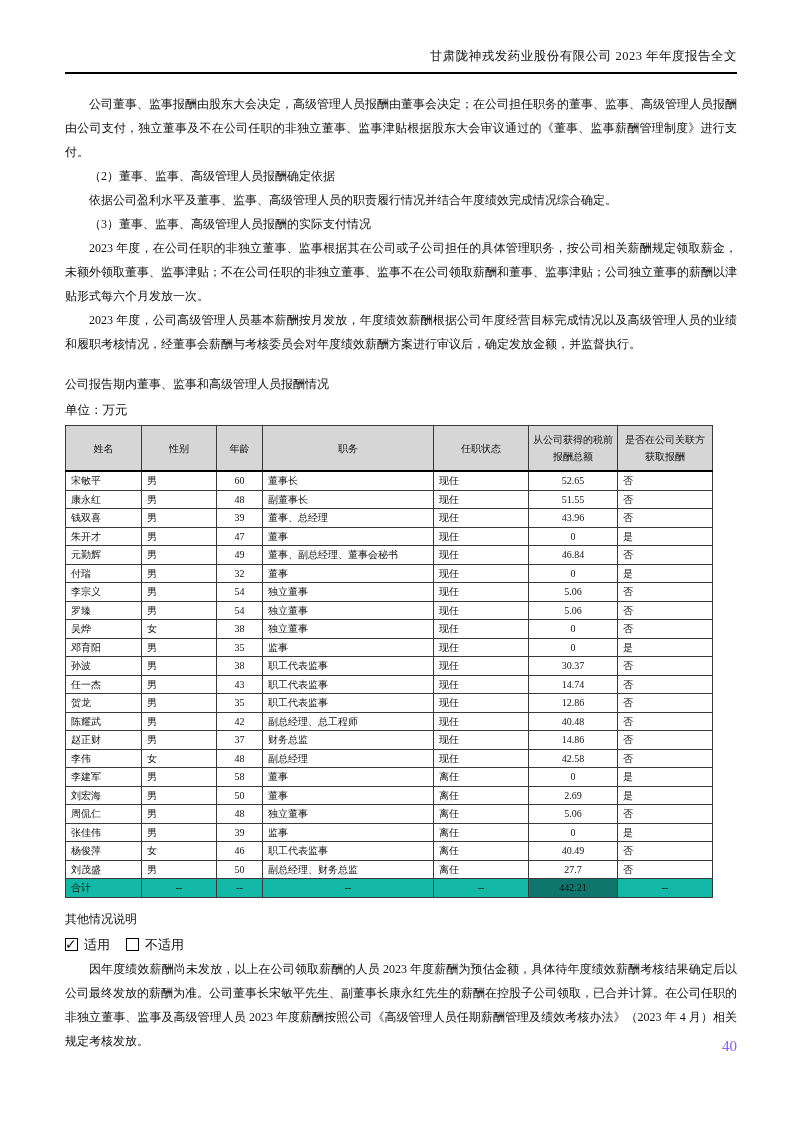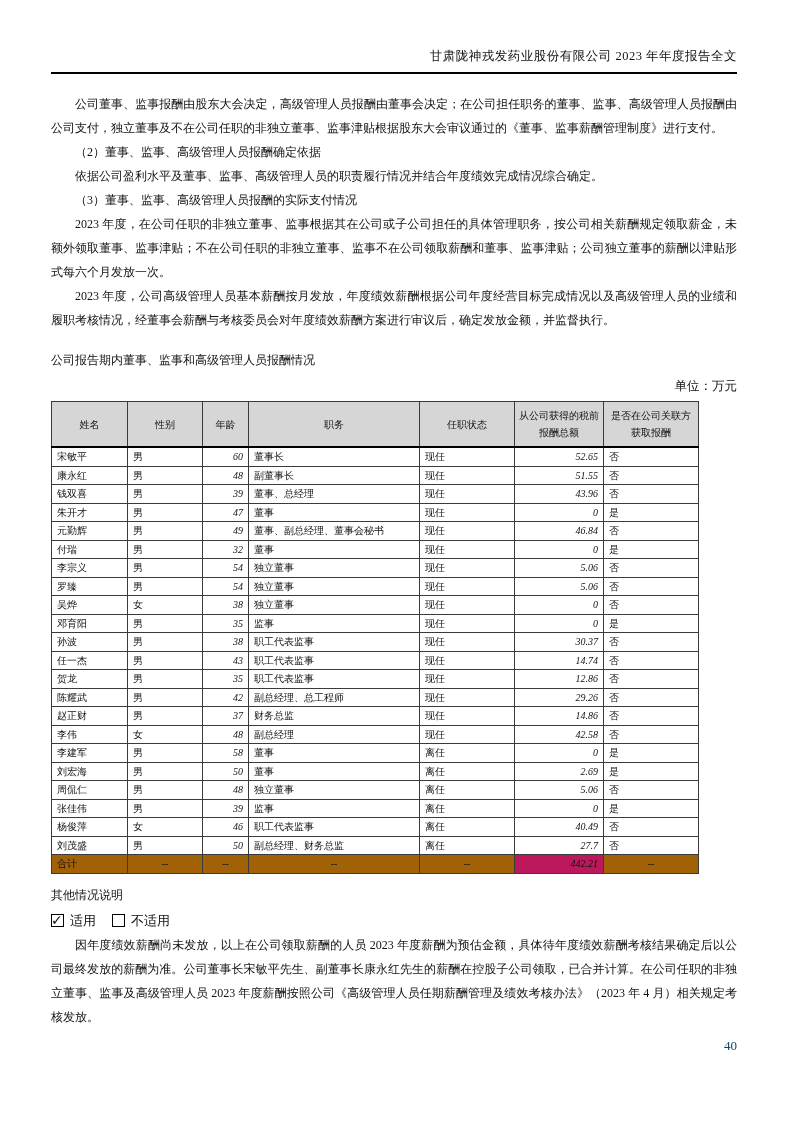--- a/index.html
+++ b/index.html
@@ -4,42 +4,42 @@
 <style>
   html,body{margin:0;padding:0;}
   body{
     width:793px;height:1122px;
     background:#ffffff;
     font-family:"Liberation Serif","DejaVu Serif",serif;
     color:#111111;
     overflow:hidden;
     position:relative;
   }
-  .page{ padding:48px 56px 0 51px; }
+  .page{ padding:48px 56px 0 65px; }
 
   .page-header{
     text-align:right;
     font-size:12.5px;
     padding-bottom:7px;
     border-bottom:2px solid #000;
     letter-spacing:0.5px;
   }
 
   .body-text{ margin-top:18px; }
   .body-text p{
     margin:0;
     font-size:12px;
     line-height:24px;
     text-align:justify;
   }
   p.indent{ text-indent:2em; }
   p.caption{ margin-top:16px; }
 
   .unit-label{
-    text-align:right;
+    text-align:left;
     font-size:12.5px;
     margin:6px 0 6px 0;
   }
 
   table.comp{
     border-collapse:collapse;
     width:647px;
     table-layout:fixed;
     font-size:10px;
   }
@@ -54,29 +54,29 @@
   table.comp thead th{
     background:#d6d6d6;
     font-weight:normal;
     text-align:center;
     padding:5px 4px;
     line-height:17px;
     white-space:normal;
     border-bottom:2px solid #000;
   }
   td.al{ text-align:left; }
-  td.ar{ text-align:right; padding-right:9px;font-style:italic; }
+  td.ar{ text-align:center; padding-right:9px; }
   td.ac{ text-align:center; }
   .total-row td{
-    background:#a16207;
+    background:#14b8a6;
     padding-top:4px;
     padding-bottom:4px;
     border-top:1.5px solid #000;
   }
-  .total-row td.amount-cell{ background:#be185d; }
+  .total-row td.amount-cell{ background:#0f766e; }
 
   .notes-title{ margin-top:9px !important; }
   .check-row{
     margin-top:2px;
     font-size:13px;
     line-height:24px;
     display:flex;
     align-items:center;
     gap:4px;
   }
@@ -94,22 +94,22 @@
     font-size:14px;
     font-weight:bold;
     font-family:"DejaVu Sans",sans-serif;
   }
   .gap{ width:8px; display:inline-block; }
 
   .page-number{
     position:absolute;
     top:1038px;
     right:56px;
-    font-size:13px;
-    color:#0c4a6e;
+    font-size:15px;
+    color:#8b5cf6;
   }
 </style>
 </head>
 <body>
 
 <div class="page">
 
   <div class="page-header">
     <span>甘肃陇神戎发药业股份有限公司 2023 年年度报告全文</span>
   </div>
@@ -263,21 +263,21 @@
             <td class="al">现任</td>
             <td class="ar">12.86</td>
             <td class="al">否</td>
           </tr>
           <tr>
             <td class="al">陈耀武</td>
             <td class="al">男</td>
             <td class="ar">42</td>
             <td class="al">副总经理、总工程师</td>
             <td class="al">现任</td>
-            <td class="ar">29.26</td>
+            <td class="ar">40.48</td>
             <td class="al">否</td>
           </tr>
           <tr>
             <td class="al">赵正财</td>
             <td class="al">男</td>
             <td class="ar">37</td>
             <td class="al">财务总监</td>
             <td class="al">现任</td>
             <td class="ar">14.86</td>
             <td class="al">否</td>

